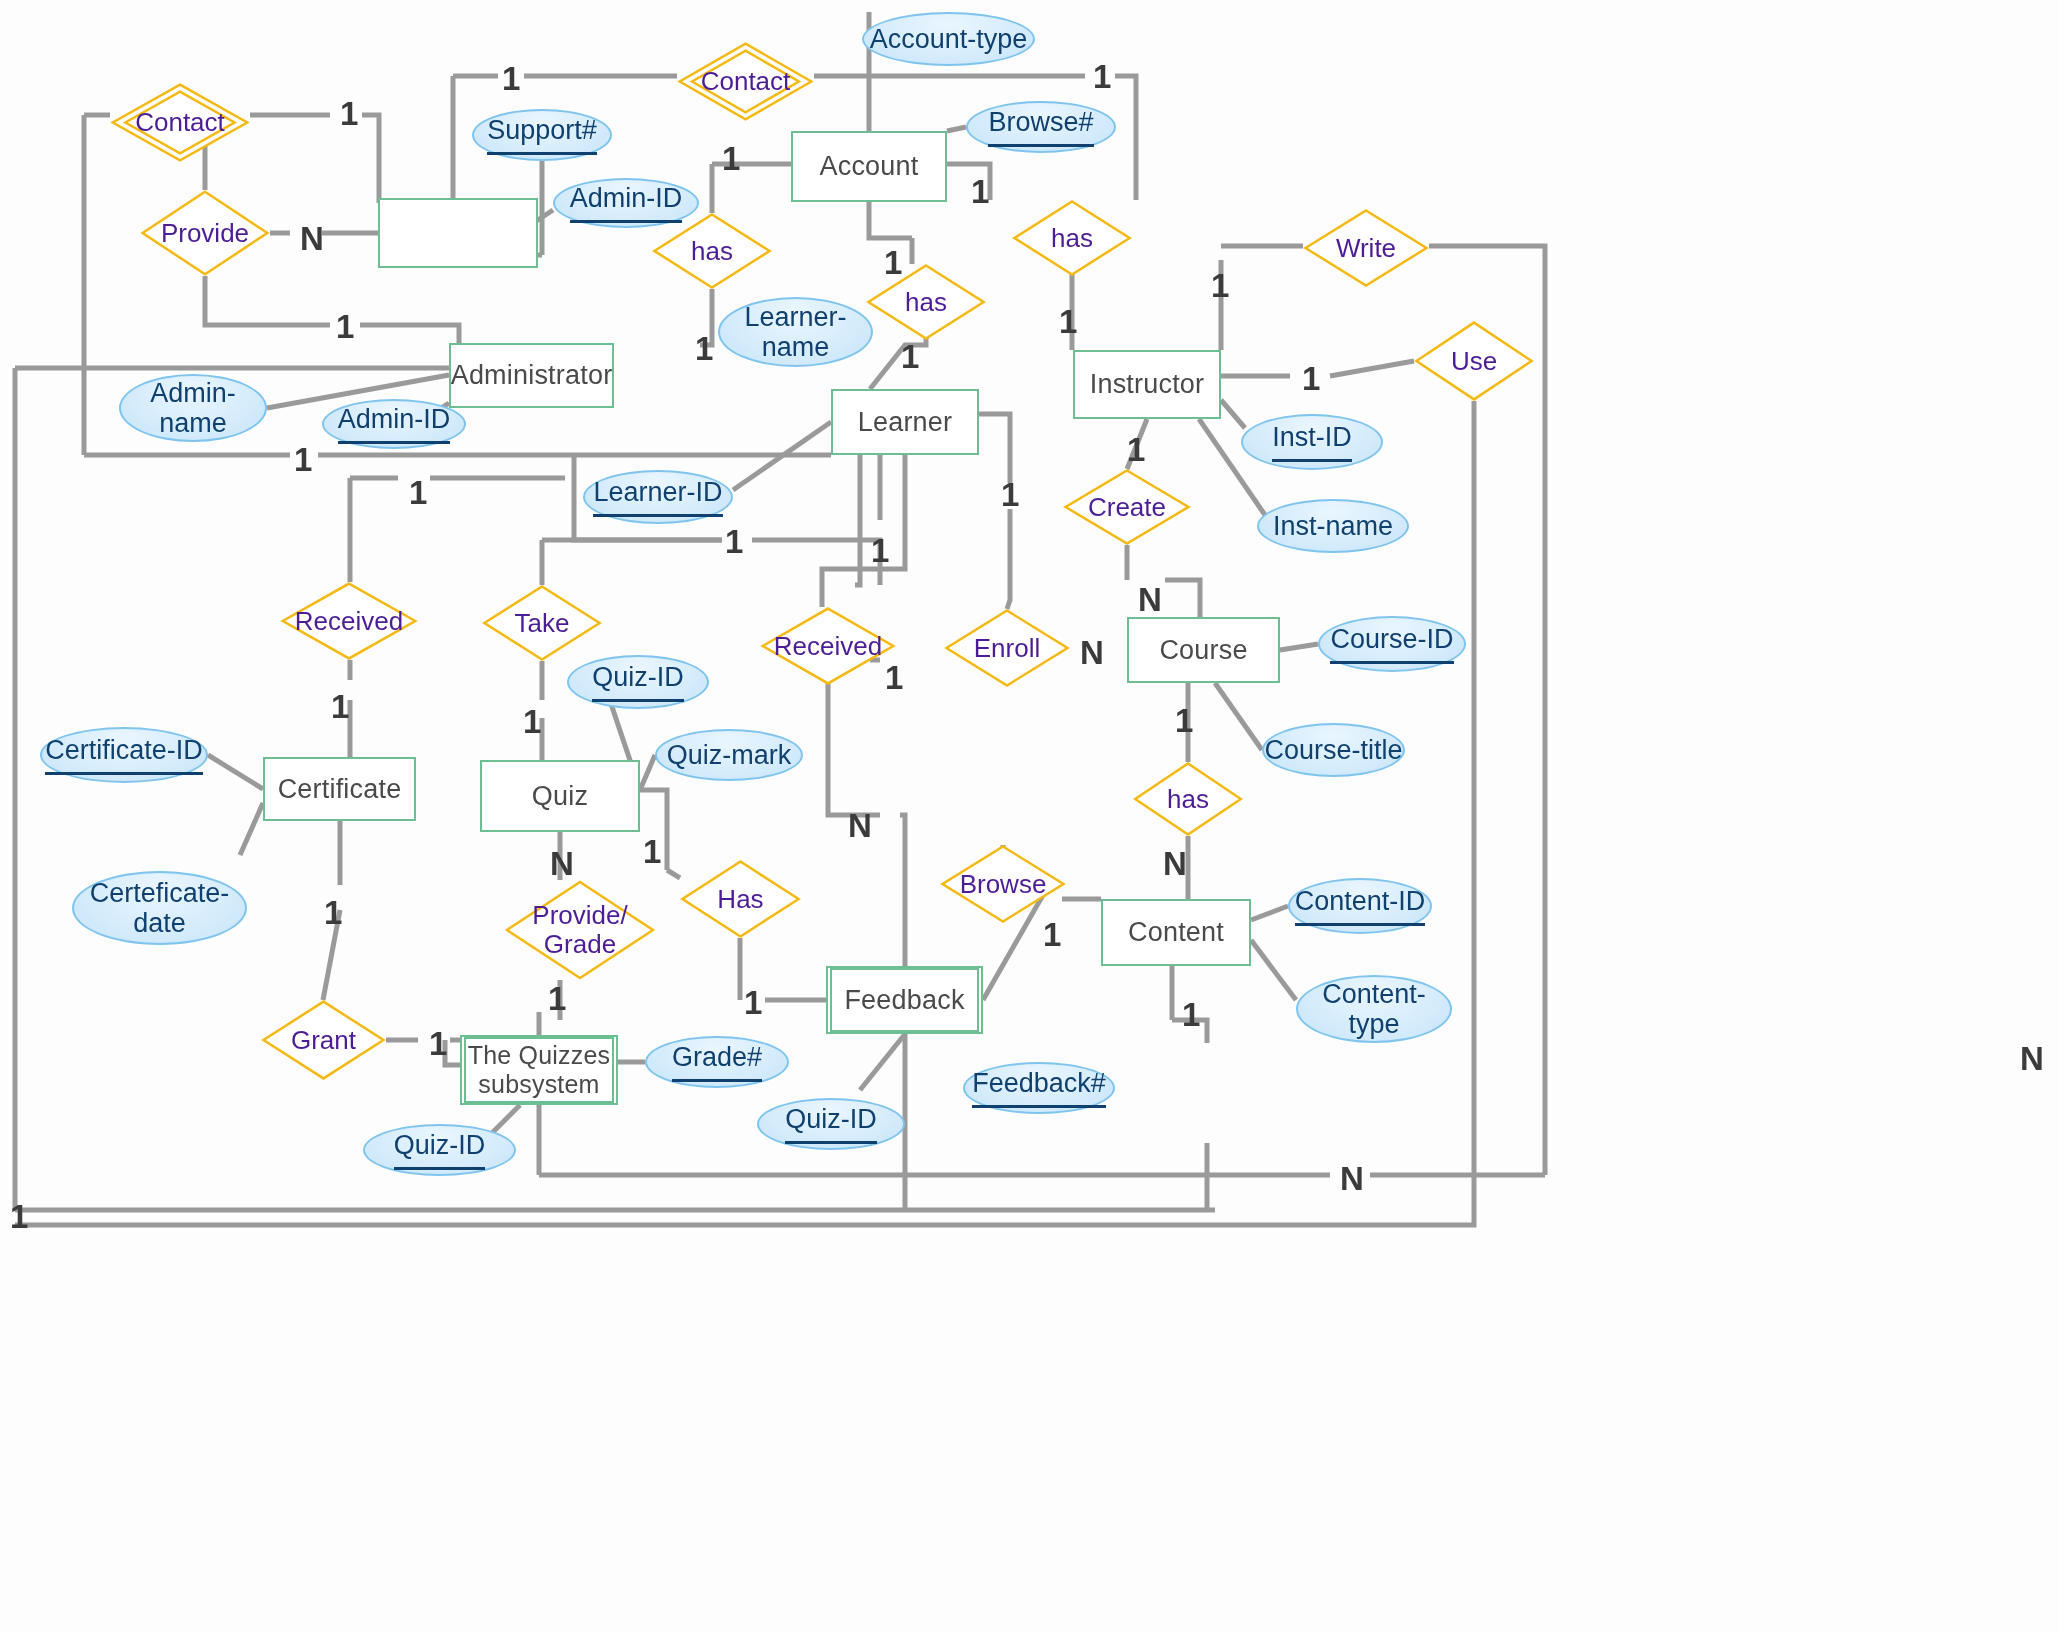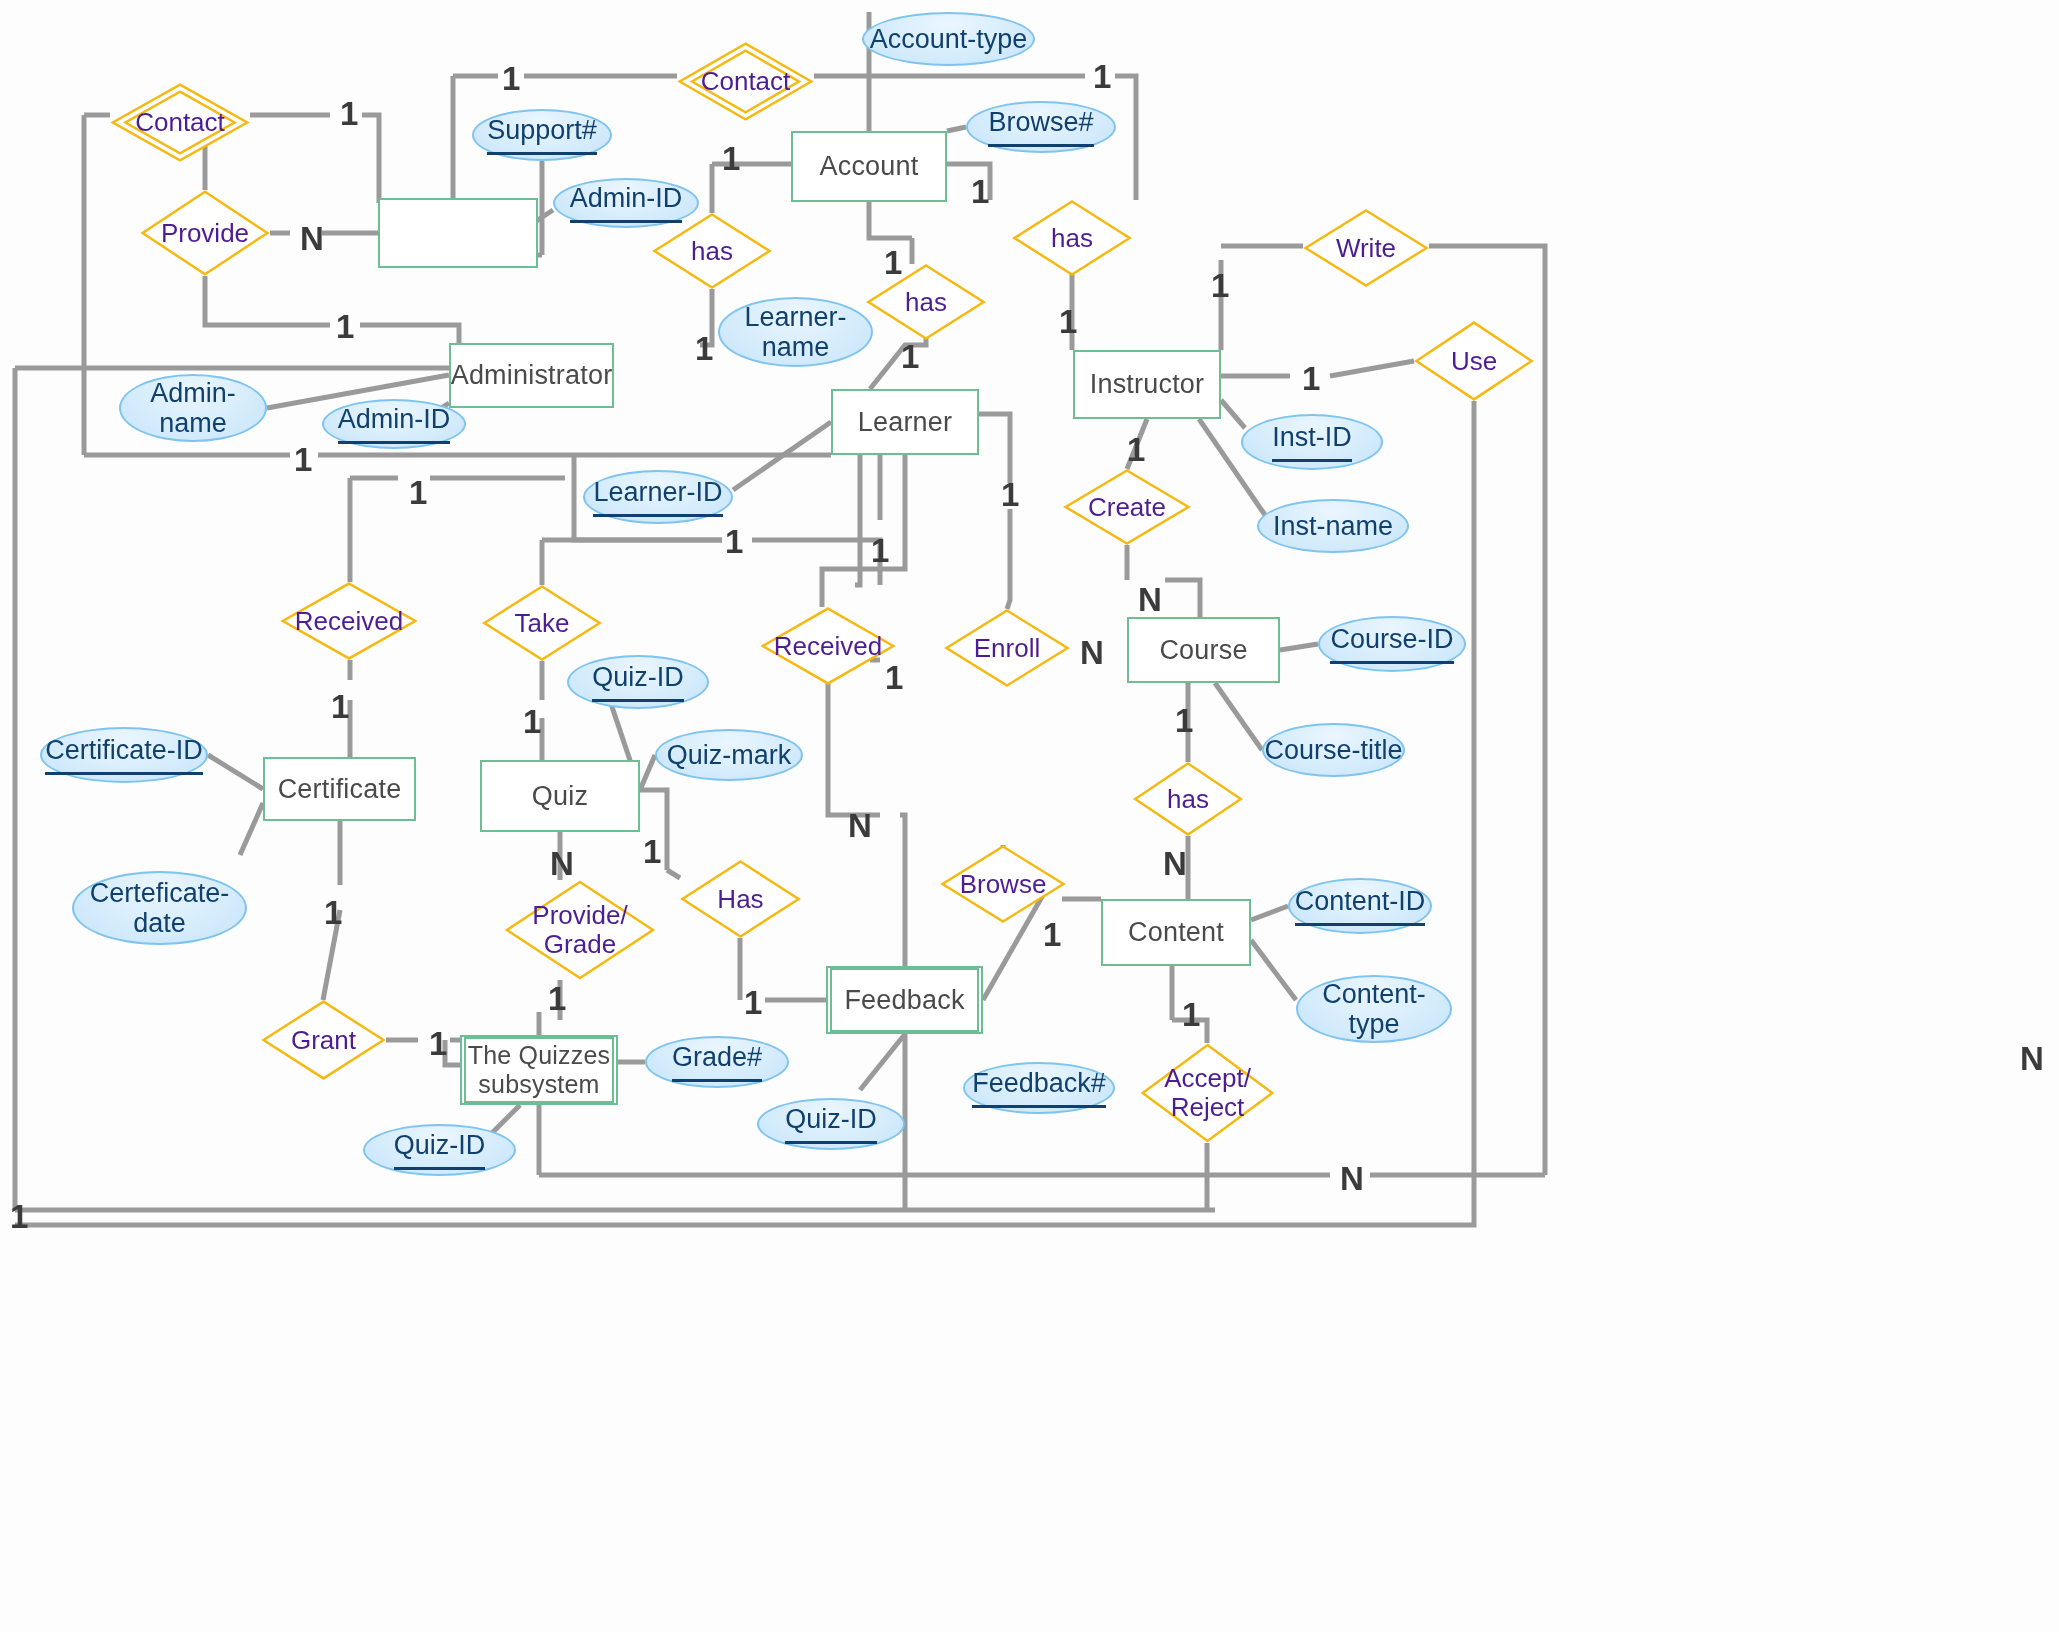--- a/index.html
+++ b/index.html
@@ -382,26 +382,20 @@
     <span class="lbl">Browse</span>
   </div>
 
   <div class="node rel" style="left:261px;top:1000px;width:125px;height:80px;">
     <svg class="dia" viewBox="0 0 100 100" preserveAspectRatio="none">
       <polygon points="50,2 98,50 50,98 2,50" fill="#fff" stroke="#f5b912" stroke-width="2.5" vector-effect="non-scaling-stroke"></polygon>
     </svg>
     <span class="lbl">Grant</span>
   </div>
 
-  <div class="node rel" style="left:1140px;top:1043px;width:135px;height:100px;">
-    <svg class="dia" viewBox="0 0 100 100" preserveAspectRatio="none">
-      <polygon points="50,2 98,50 50,98 2,50" fill="#fff" stroke="#f5b912" stroke-width="2.5" vector-effect="non-scaling-stroke"></polygon>
-    </svg>
-    <span class="lbl">Accept/<br>Reject</span>
-  </div>
 
   <div class="card" style="left:340px;top:95px;">1</div>
   <div class="card" style="left:502px;top:60px;">1</div>
   <div class="card" style="left:300px;top:220px;">N</div>
   <div class="card" style="left:1093px;top:58px;">1</div>
   <div class="card" style="left:722px;top:140px;">1</div>
   <div class="card" style="left:971px;top:173px;">1</div>
   <div class="card" style="left:884px;top:244px;">1</div>
   <div class="card" style="left:336px;top:308px;">1</div>
   <div class="card" style="left:1211px;top:267px;">1</div>

